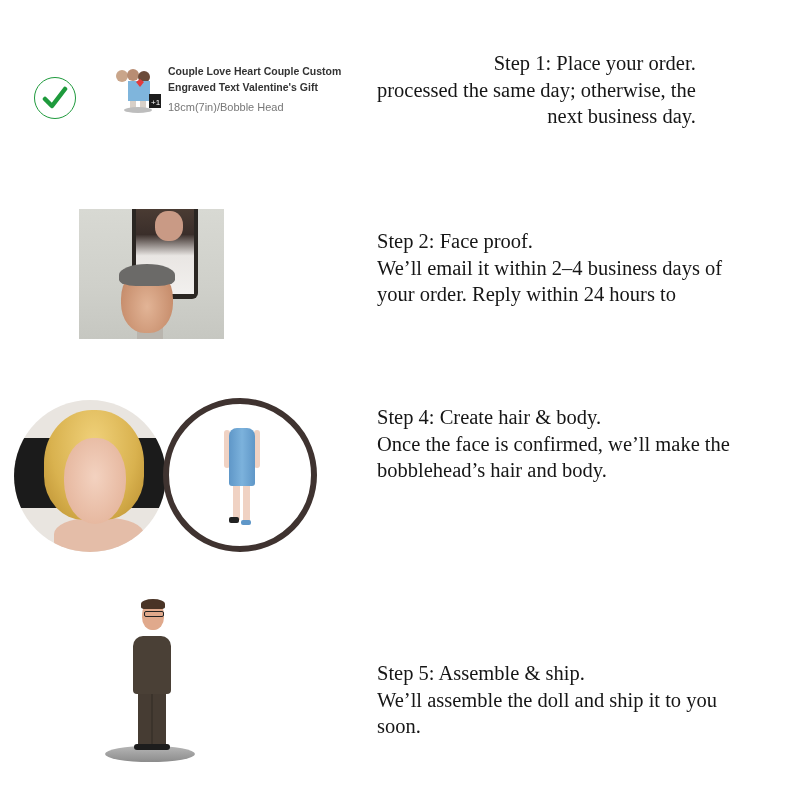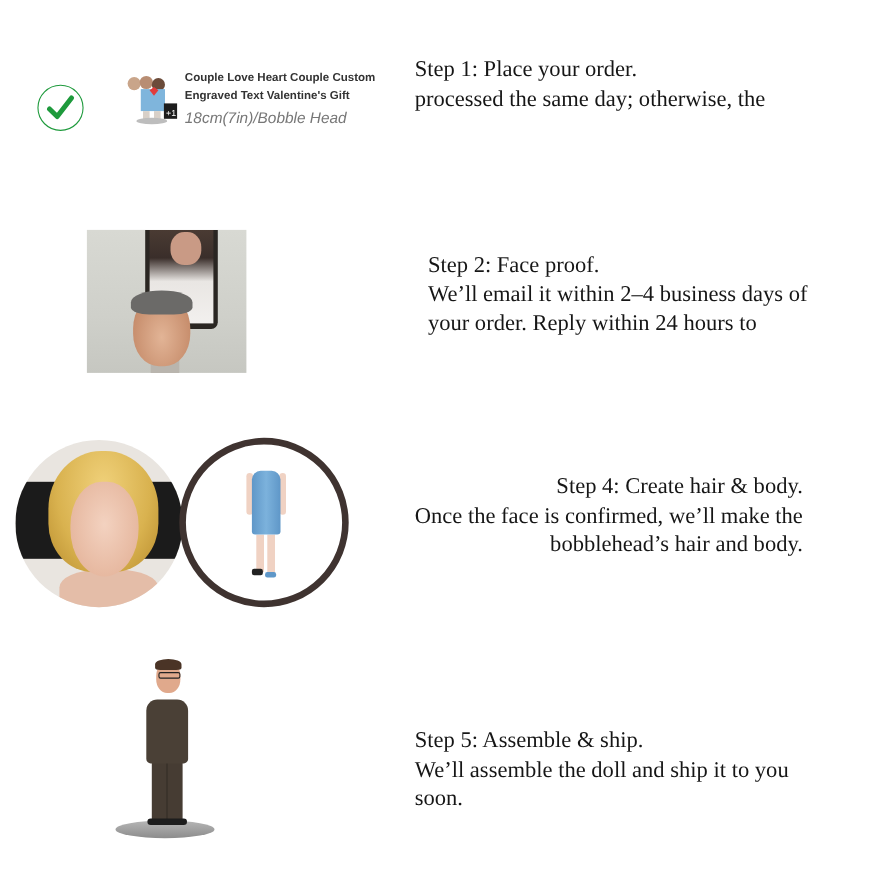--- a/index.html
+++ b/index.html
@@ -1,30 +1,30 @@
 <!DOCTYPE html>
 <html><head>
 <meta charset="utf-8">
 <style>
   html, body { margin:0; padding:0; background:#ffffff; }
   body { width:800px; height:800px; position:relative; overflow:hidden; font-family:"DejaVu Serif", serif; color:#111; }
   .step-text { position:absolute; left:377px; font-family:"Liberation Serif", "DejaVu Serif", serif; font-size:20.5px; line-height:26.5px; color:#161616; }
   .step-text div { white-space:nowrap; }
-  #s1 { top:50px; }
-  #s2 { top:228px;margin-left:12px; }
-  #s4 { top:429px;text-align:right; }
+  #s1 { top:50px;text-align:right; }
+  #s2 { top:228px; }
+  #s4 { top:404px; }
   #s5 { top:660px; }
 
   
   .check { position:absolute; left:34px; top:77px; width:42px; height:42px; border:1.5px solid #1e9a3c; border-radius:50%; box-sizing:border-box; }
   .check svg { position:absolute; left:7px; top:7px; }
   .thumb1 { position:absolute; left:114px; top:68px; width:50px; height:46px; }
   .prod { position:absolute; left:168px; top:63px; font-family:"Liberation Sans", "DejaVu Sans", sans-serif; }
   .prod .t { font-size:10.5px; font-weight:bold; color:#333; line-height:16px; white-space:nowrap; }
-  .prod .s { font-size:14px; color:#777; line-height:16px; white-space:nowrap;font-style:italic; }
+  .prod .s { font-size:11px; color:#777; line-height:16px; white-space:nowrap; }
   .prod .s1 { margin-top:4px; }
 
   
   .photo2 { position:absolute; left:79px; top:209px; width:145px; height:130px; background:linear-gradient(180deg,#d8d9d3 0%,#cfd0ca 60%,#c6c7c1 100%); overflow:hidden; }
   .phone { position:absolute; left:53px; top:0; width:66px; height:90px; background:#2a2622; border-radius:0 0 6px 6px; }
   .phone .scr { position:absolute; left:4px; top:0; right:4px; bottom:5px; background:linear-gradient(180deg,#4a3b33 0%,#3a2e2a 30%,#e9e6e3 55%,#f2f0ee 100%); }
   .phone .pface { position:absolute; left:19px; top:2px; width:28px; height:30px; border-radius:45%; background:#c99a85; }
   .bhead { position:absolute; left:42px; top:58px; width:52px; height:66px; border-radius:48% 48% 45% 45%; background:radial-gradient(ellipse at 50% 60%, #e2b496 0%, #c88f6e 70%, #a87356 100%); }
   .bhair { position:absolute; left:40px; top:55px; width:56px; height:22px; border-radius:50% 50% 30% 30%; background:#6b6a68; }
   .bneck { position:absolute; left:58px; top:118px; width:26px; height:14px; background:#b9b5ae; }
@@ -75,20 +75,21 @@
   <text x="37" y="37" font-size="8" fill="#fff" font-family="Liberation Sans, sans-serif">+1</text>
 </svg>
 <div class="prod">
   <div class="t">Couple Love Heart Couple Custom</div>
   <div class="t">Engraved Text Valentine's Gift</div>
   <div class="s s1">18cm(7in)/Bobble Head</div>
 </div>
 <div class="step-text" id="s1">
   <div>Step 1: Place your order.</div>
   <div>processed the same day; otherwise, the</div>
+  <div>next business day.</div>
 </div>
 
 <div class="photo2">
   <div class="phone">
     <div class="scr">
         <div class="pface"></div>
       </div>
   </div>
   <div class="bneck"></div>
   <div class="bhead"></div>

